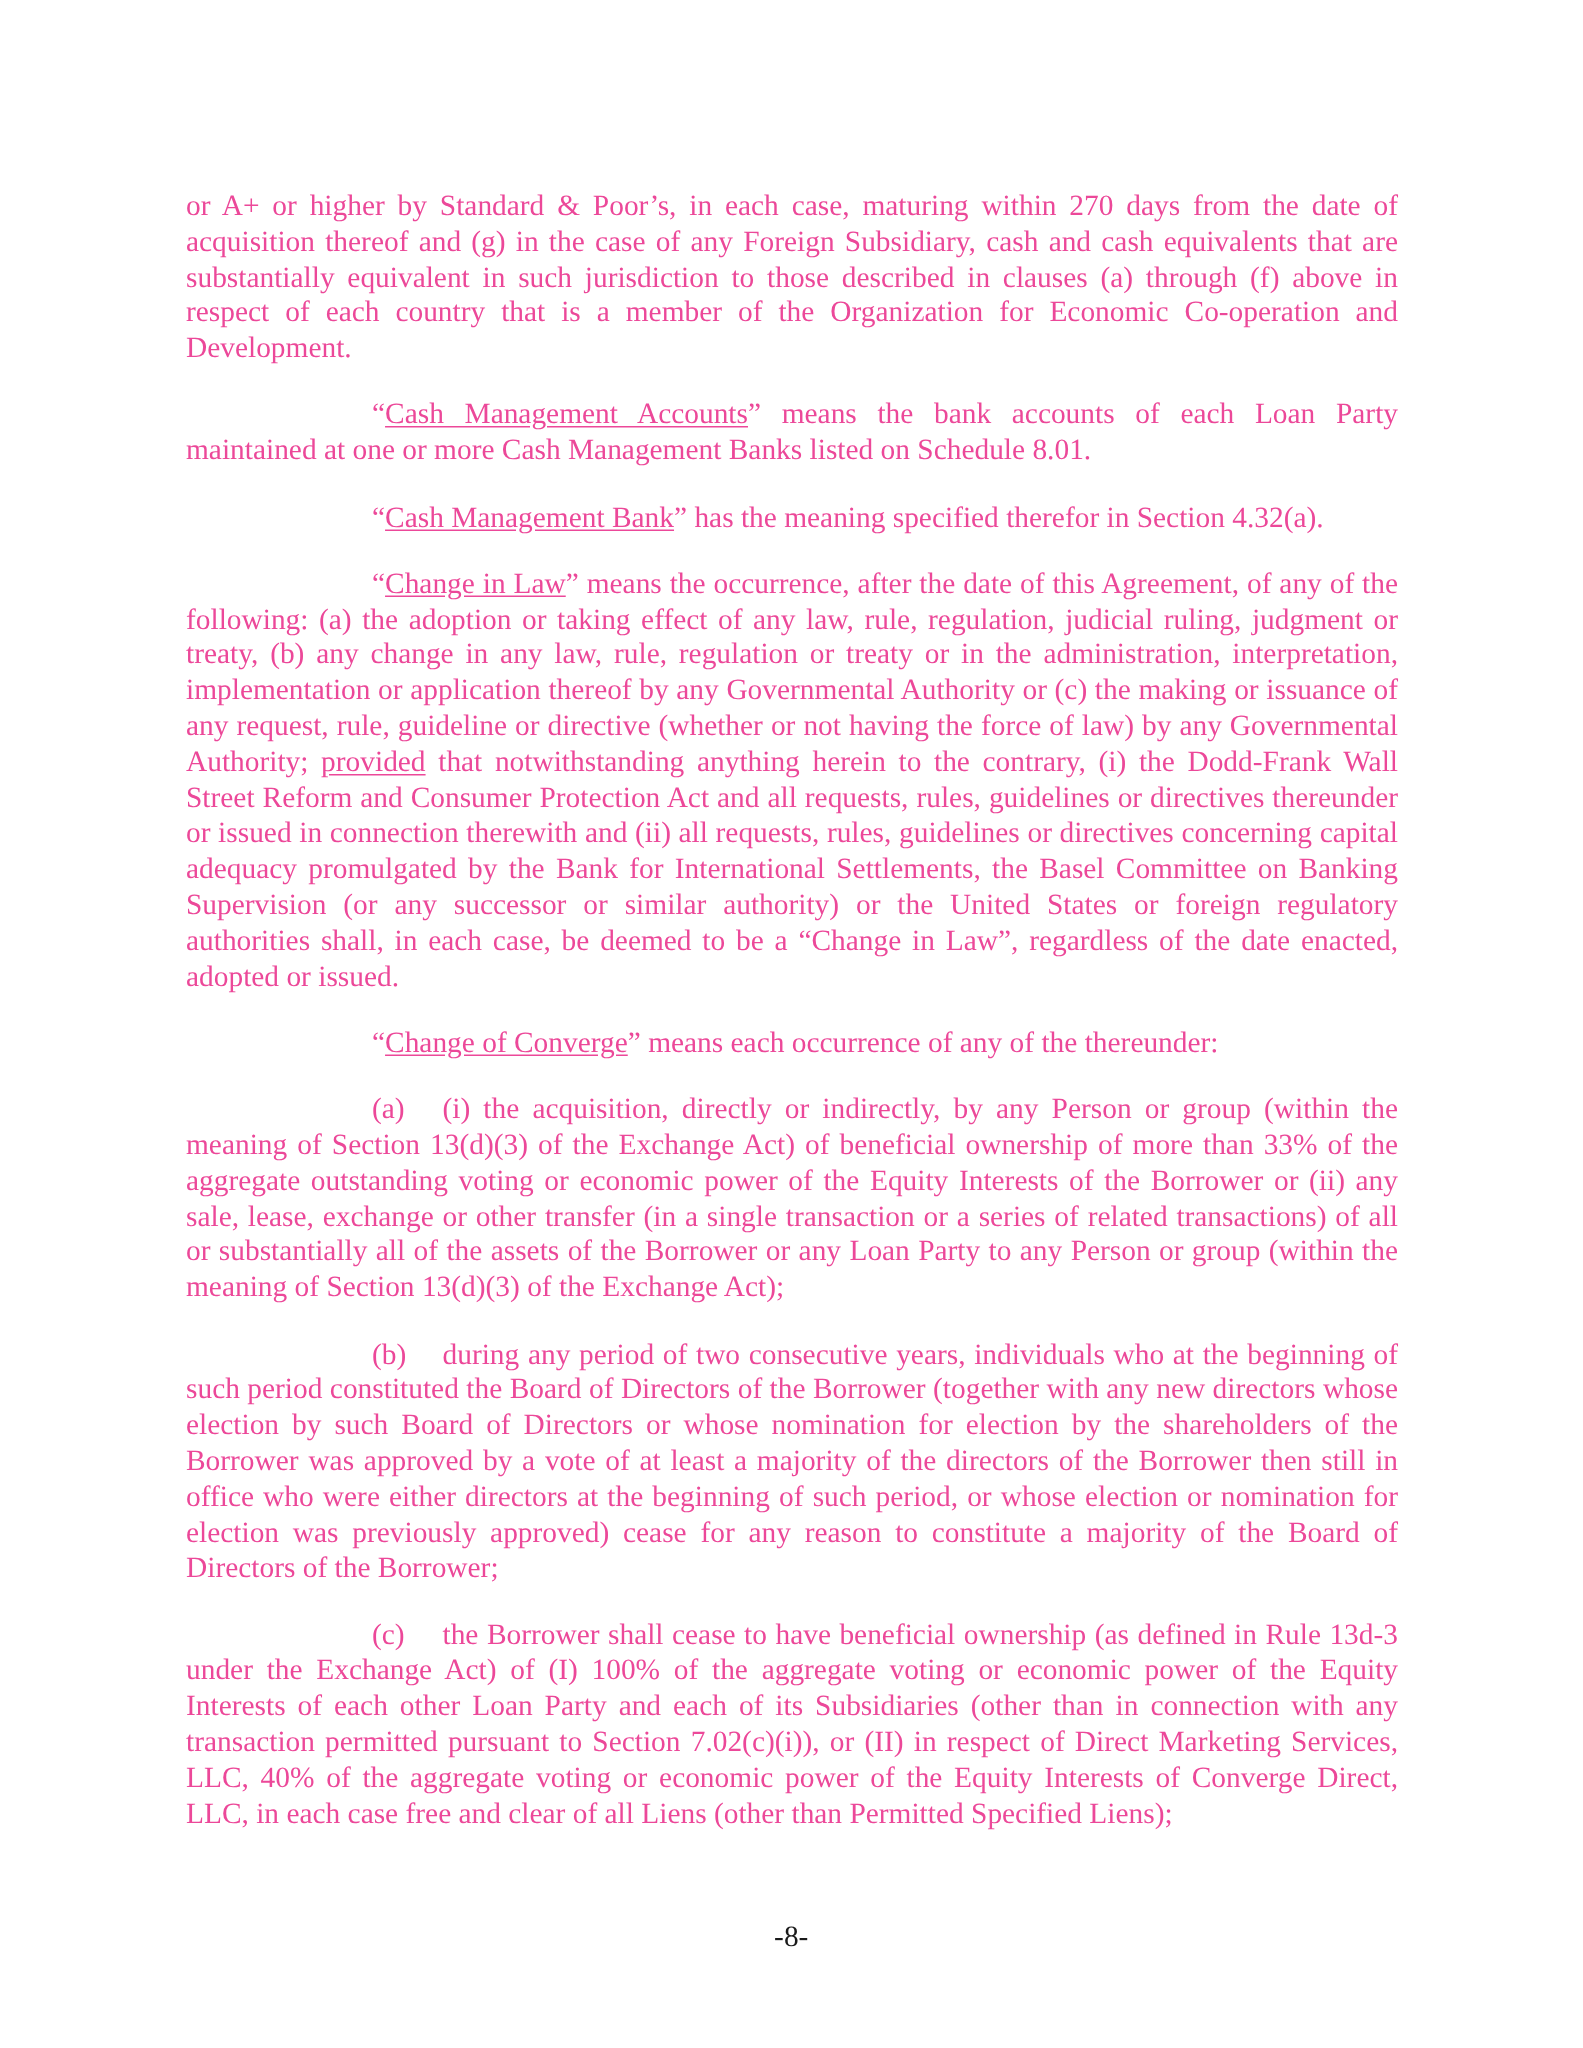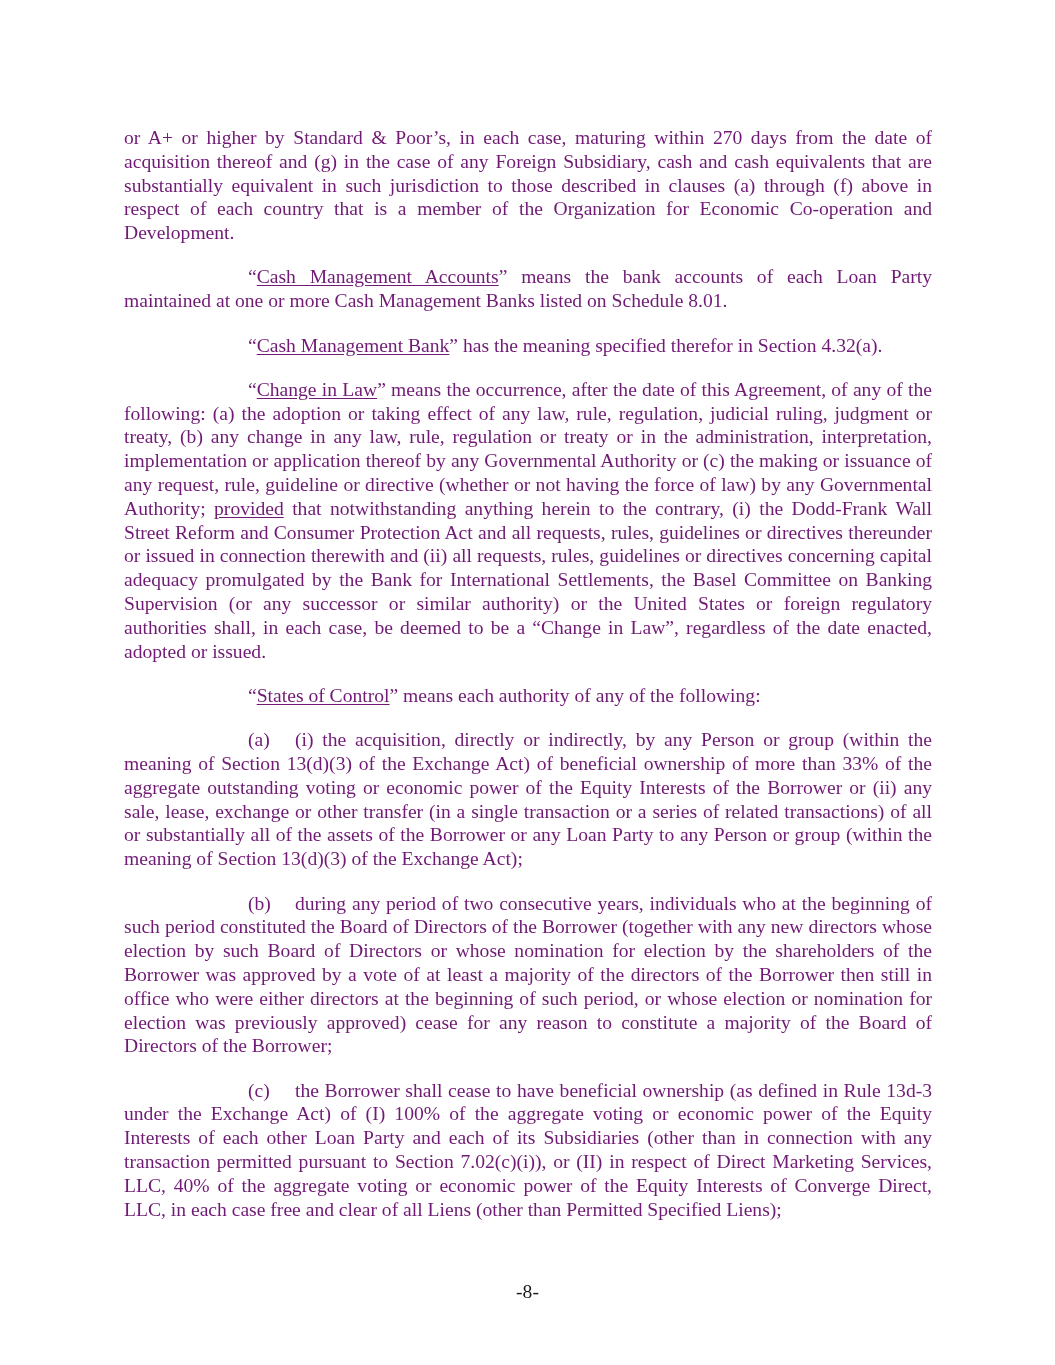--- a/index.html
+++ b/index.html
@@ -1,20 +1,20 @@
 <!DOCTYPE html>
 <html><head>
 <meta charset="utf-8">
 <style>
   html, body { margin: 0; padding: 0; background: #ffffff; }
   body { width: 1055px; height: 1365px; position: relative; overflow: hidden; }
   .page {
     position: absolute; left: 124px; top: 126px; width: 808px;
     font-family: "Liberation Serif", serif; font-size: 19.6px; line-height: 23.8px;
-    color: #701a75; text-align: justify;
+    color: #ec4899; text-align: justify;
   }
   .para { margin: 0 0 20.5px 0; }
   .indent { text-indent: 124px; }
   .u { text-decoration: underline; text-underline-offset: 2px; margin-top: 36px; }
   .tab { display: inline-block; width: 47px; text-indent: 0; }
   .page-num {
     position: absolute; top: 1281px; left: 0; width: 1055px; text-align: center;
     font-family: "Liberation Serif", serif; font-size: 19.6px; color: #1a1a1a;
   }
 </style>
@@ -24,21 +24,21 @@
 <div class="page">
 
   <p class="para">or A+ or higher by Standard &amp; Poor’s, in each case, maturing within 270 days from the date of acquisition thereof and (g) in the case of any Foreign Subsidiary, cash and cash equivalents that are substantially equivalent in such jurisdiction to those described in clauses (a) through (f) above in respect of each country that is a member of the Organization for Economic Co-operation and Development.</p>
 
   <p class="para indent"><span>“</span><span class="u">Cash Management Accounts</span><span>” means the bank accounts of each Loan Party maintained at one or more Cash Management Banks listed on Schedule 8.01.</span></p>
 
   <p class="para indent"><span>“</span><span class="u">Cash Management Bank</span><span>” has the meaning specified therefor in Section 4.32(a).</span></p>
 
   <p class="para indent"><span>“</span><span class="u">Change in Law</span><span>” means the occurrence, after the date of this Agreement, of any of the following: (a) the adoption or taking effect of any law, rule, regulation, judicial ruling, judgment or treaty, (b) any change in any law, rule, regulation or treaty or in the administration, interpretation, implementation or application thereof by any Governmental Authority or (c) the making or issuance of any request, rule, guideline or directive (whether or not having the force of law) by any Governmental Authority; </span><span class="u">provided</span><span> that notwithstanding anything herein to the contrary, (i) the Dodd-Frank Wall Street Reform and Consumer Protection Act and all requests, rules, guidelines or directives thereunder or issued in connection therewith and (ii) all requests, rules, guidelines or directives concerning capital adequacy promulgated by the Bank for International Settlements, the Basel Committee on Banking Supervision (or any successor or similar authority) or the United States or foreign regulatory authorities shall, in each case, be deemed to be a “Change in Law”, regardless of the date enacted, adopted or issued.</span></p>
 
-  <p class="para indent"><span>“</span><span class="u">States of Control</span><span>” means each authority of any of the following:</span></p>
+  <p class="para indent"><span>“</span><span class="u">Change of Converge</span><span>” means each occurrence of any of the thereunder:</span></p>
 
   <p class="para indent"><span class="tab">(a)</span><span>(i) the acquisition, directly or indirectly, by any Person or group (within the meaning of Section 13(d)(3) of the Exchange Act) of beneficial ownership of more than 33% of the aggregate outstanding voting or economic power of the Equity Interests of the Borrower or (ii) any sale, lease, exchange or other transfer (in a single transaction or a series of related transactions) of all or substantially all of the assets of the Borrower or any Loan Party to any Person or group (within the meaning of Section 13(d)(3) of the Exchange Act);</span></p>
 
   <p class="para indent"><span class="tab">(b)</span><span>during any period of two consecutive years, individuals who at the beginning of such period constituted the Board of Directors of the Borrower (together with any new directors whose election by such Board of Directors or whose nomination for election by the shareholders of the Borrower was approved by a vote of at least a majority of the directors of the Borrower then still in office who were either directors at the beginning of such period, or whose election or nomination for election was previously approved) cease for any reason to constitute a majority of the Board of Directors of the Borrower;</span></p>
 
   <p class="para indent"><span class="tab">(c)</span><span>the Borrower shall cease to have beneficial ownership (as defined in Rule 13d-3 under the Exchange Act) of (I) 100% of the aggregate voting or economic power of the Equity Interests of each other Loan Party and each of its Subsidiaries (other than in connection with any transaction permitted pursuant to Section 7.02(c)(i)), or (II) in respect of Direct Marketing Services, LLC, 40% of the aggregate voting or economic power of the Equity Interests of Converge Direct, LLC, in each case free and clear of all Liens (other than Permitted Specified Liens);</span></p>
 
 </div>
 
 <div class="page-num">-8-</div>

